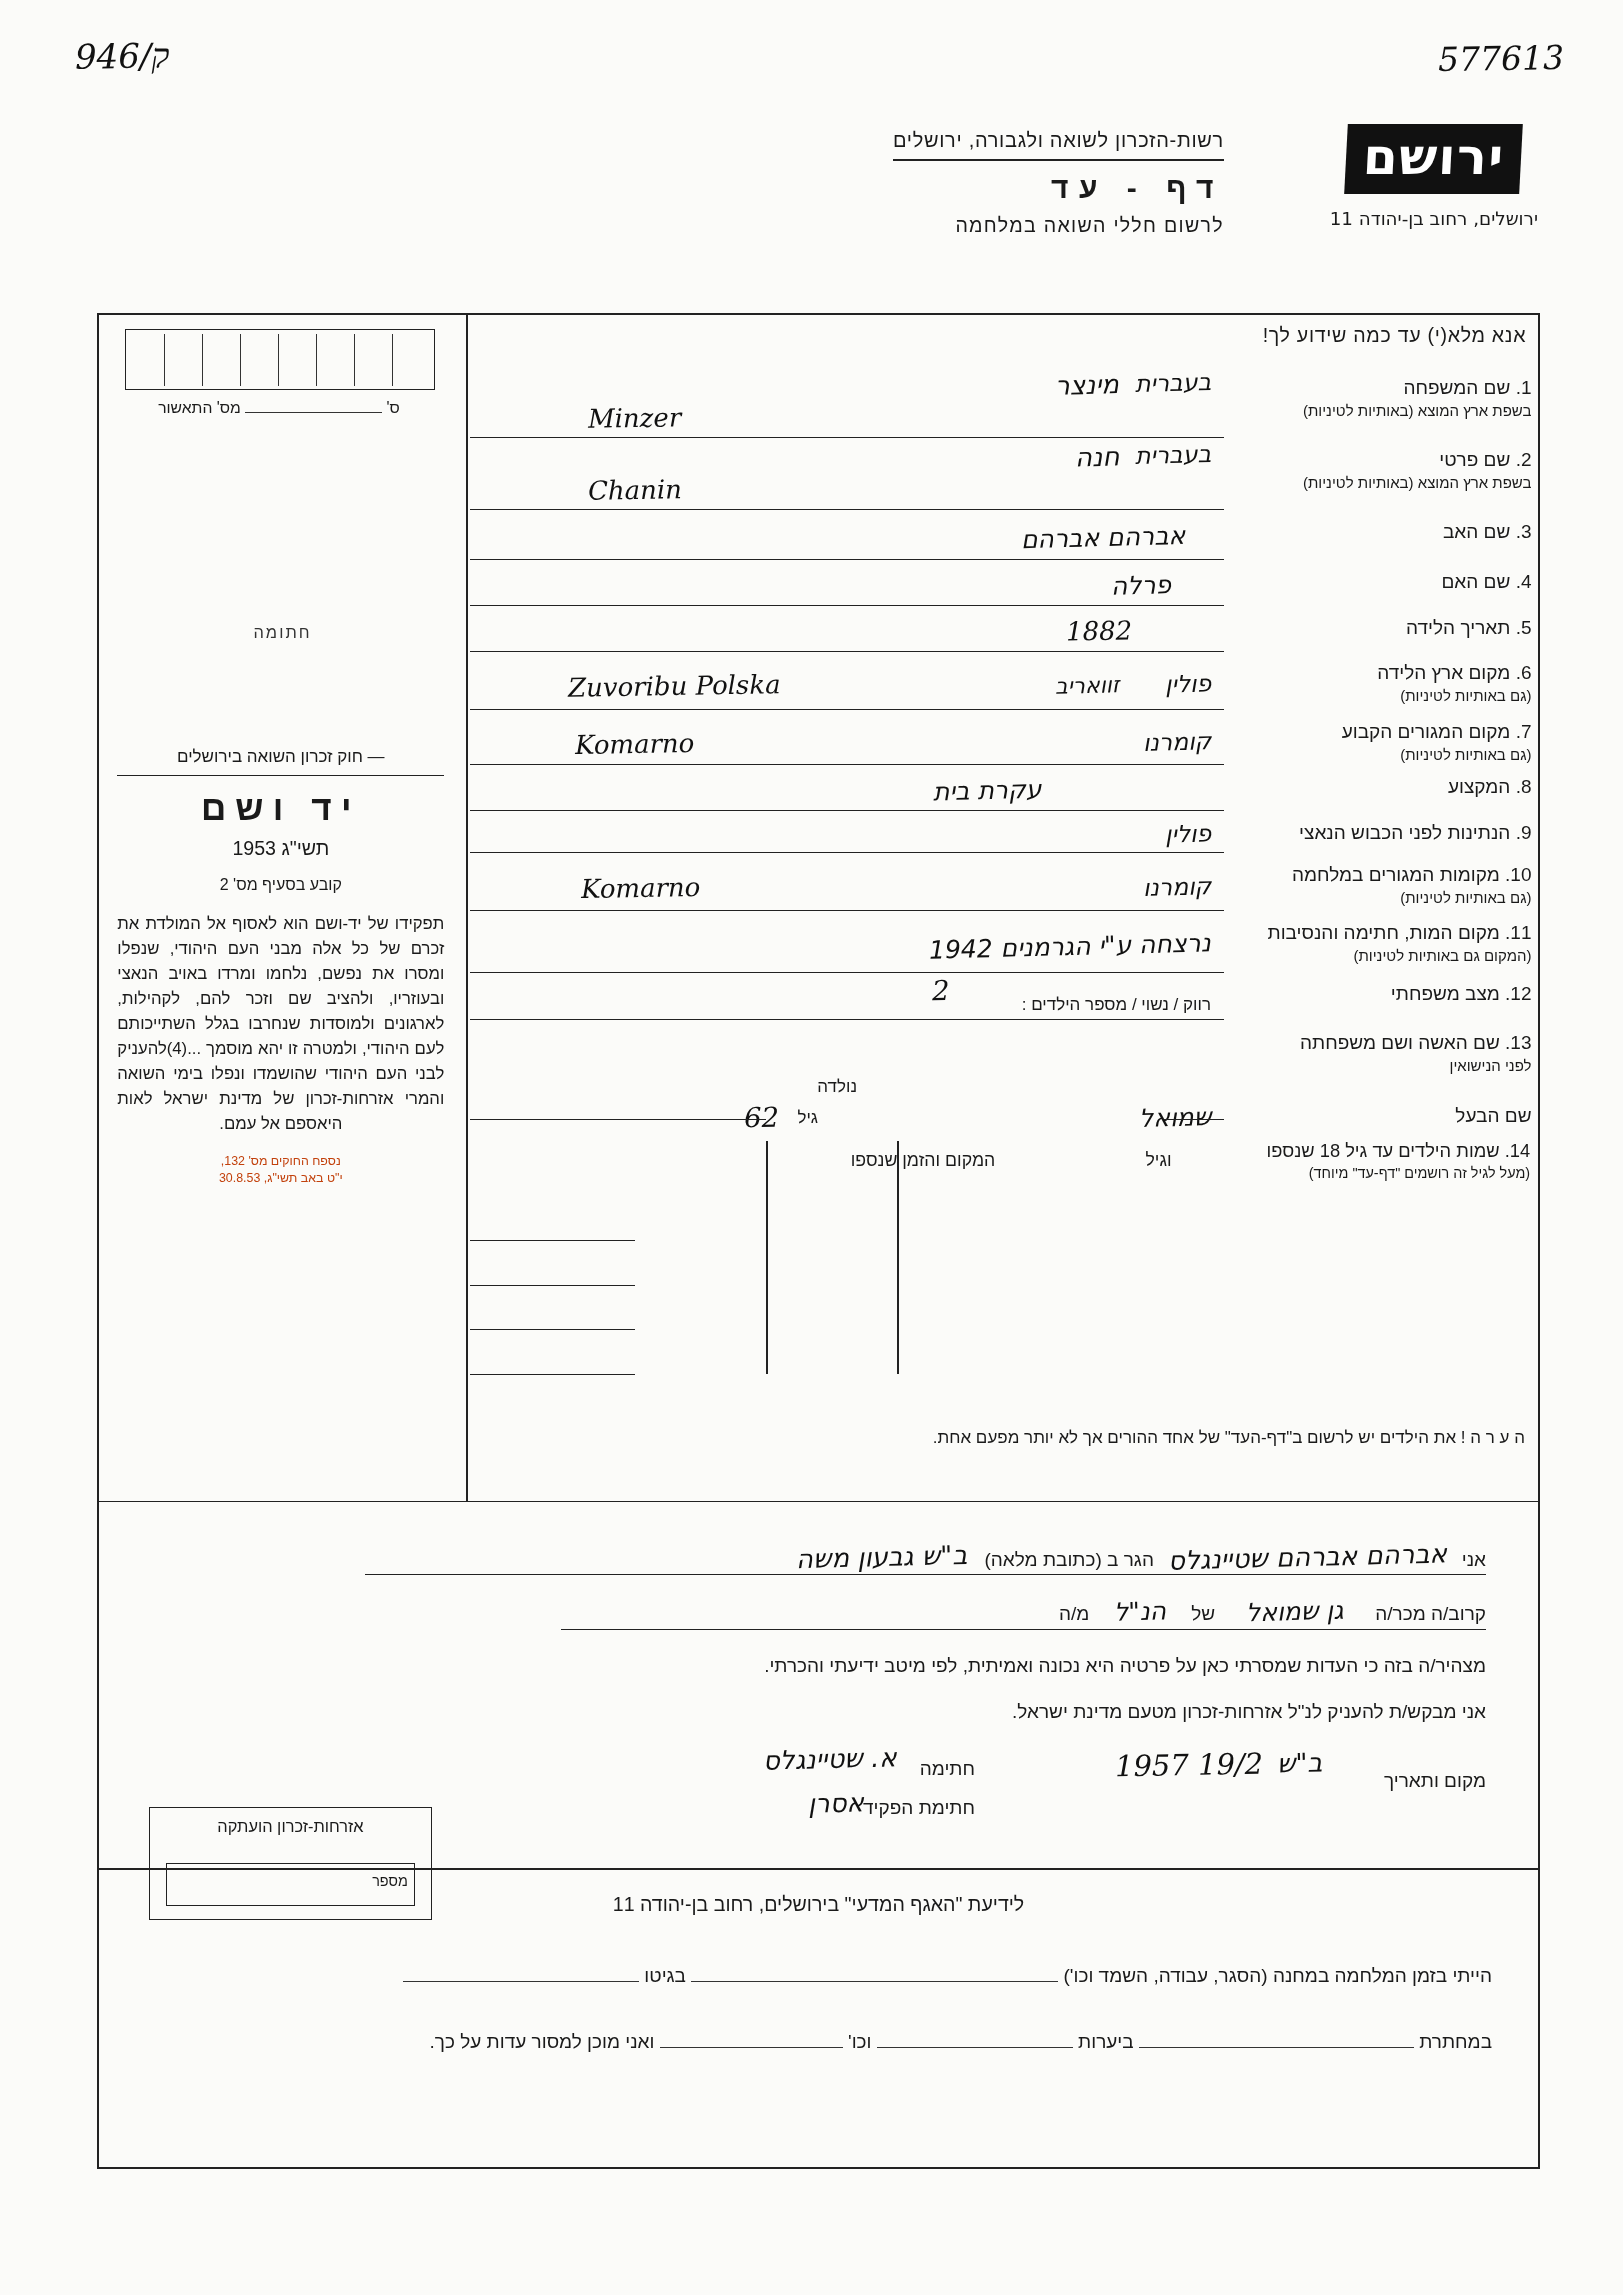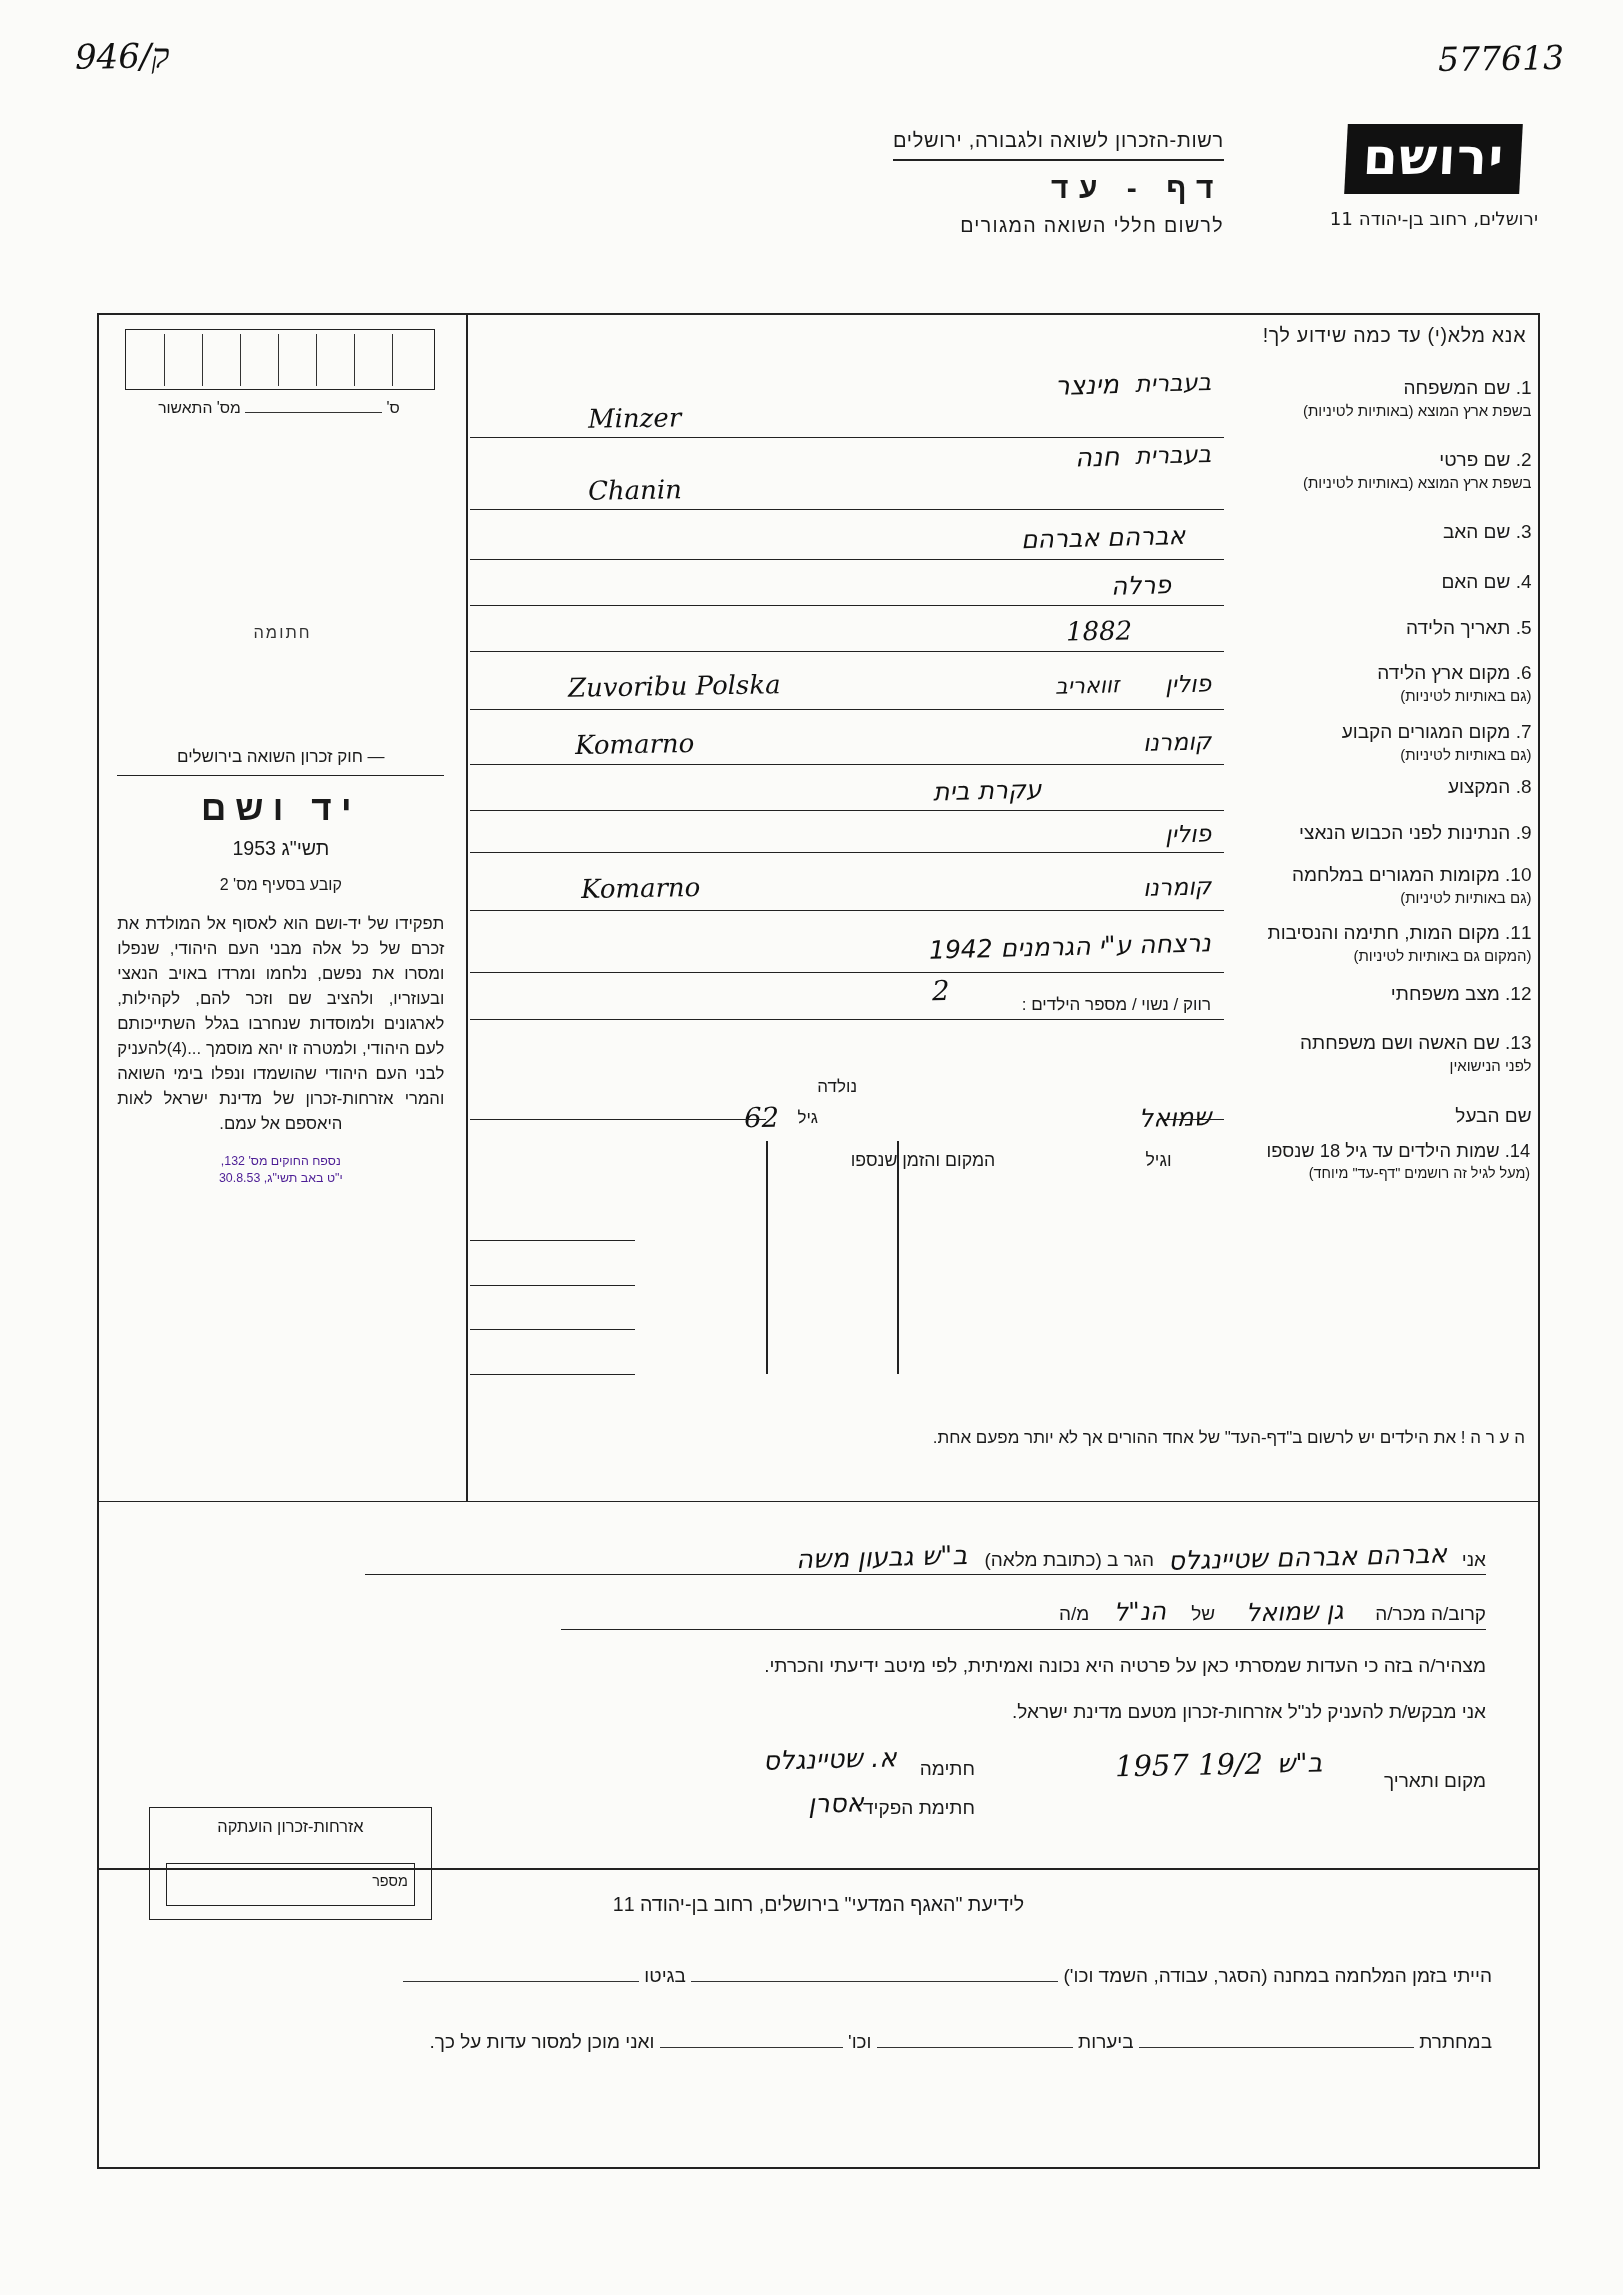--- a/index.html
+++ b/index.html
@@ -90,21 +90,21 @@
   }
   #lawblock{position:absolute;left:18.3px;top:432px;width:327px;direction:rtl;text-align:center;}
   .law-title{font-size:17px;border-bottom:1.3px solid #222;padding-bottom:7.9px;}
   .law-big{font-size:35px;font-weight:bold;letter-spacing:9.2px;margin-top:11.8px;}
   .law-year{font-size:19.6px;margin-top:9.2px;}
   .law-sub{font-size:16px;margin-top:16px;}
   .law-body{
     margin-top:17px;font-size:16.7px;line-height:1.5;text-align:justify;
     direction:rtl;text-align-last:center;
   }
-  .law-foot{margin-top:17px;font-size:12.4px;line-height:1.35;direction:rtl;text-align:center;color:#4c1d95;}
+  .law-foot{margin-top:17px;font-size:12.4px;line-height:1.35;direction:rtl;text-align:center;color:#c2410c;}
 
   
   #rightcol{position:absolute;right:0;top:0;width:1068px;}
   #top-question{
     position:absolute;right:11.8px;top:9.2px;font-size:19.6px;direction:rtl;
     letter-spacing:0.7px;
   }
   .row{position:absolute;right:0;width:1068px;}
   .row .label{
     position:absolute;right:6.5px;top:0;width:308px;direction:rtl;text-align:right;
@@ -149,21 +149,21 @@
   <div class="abs hw" id="corner-right">577613</div>
 
   <div id="header">
     <div class="hdr-right">
       <div class="logo-box">ירושם</div>
       <div class="hdr-addr">ירושלים, רחוב בן-יהודה 11</div>
     </div>
     <div class="hdr-left">
       <div class="hdr-line1">רשות-הזכרון לשואה ולגבורה, ירושלים</div>
       <div class="hdr-line2">דף - עד</div>
-      <div class="hdr-line3">לרשום חללי השואה המגורים</div>
+      <div class="hdr-line3">לרשום חללי השואה במלחמה</div>
     </div>
   </div>
 
   <div id="frame">
 
     <div class="vline" style="left:367px;top:0;height:1186px;"></div>
 
     <div class="hline" style="top:1186px;"></div>
 
     <div id="leftcol">

